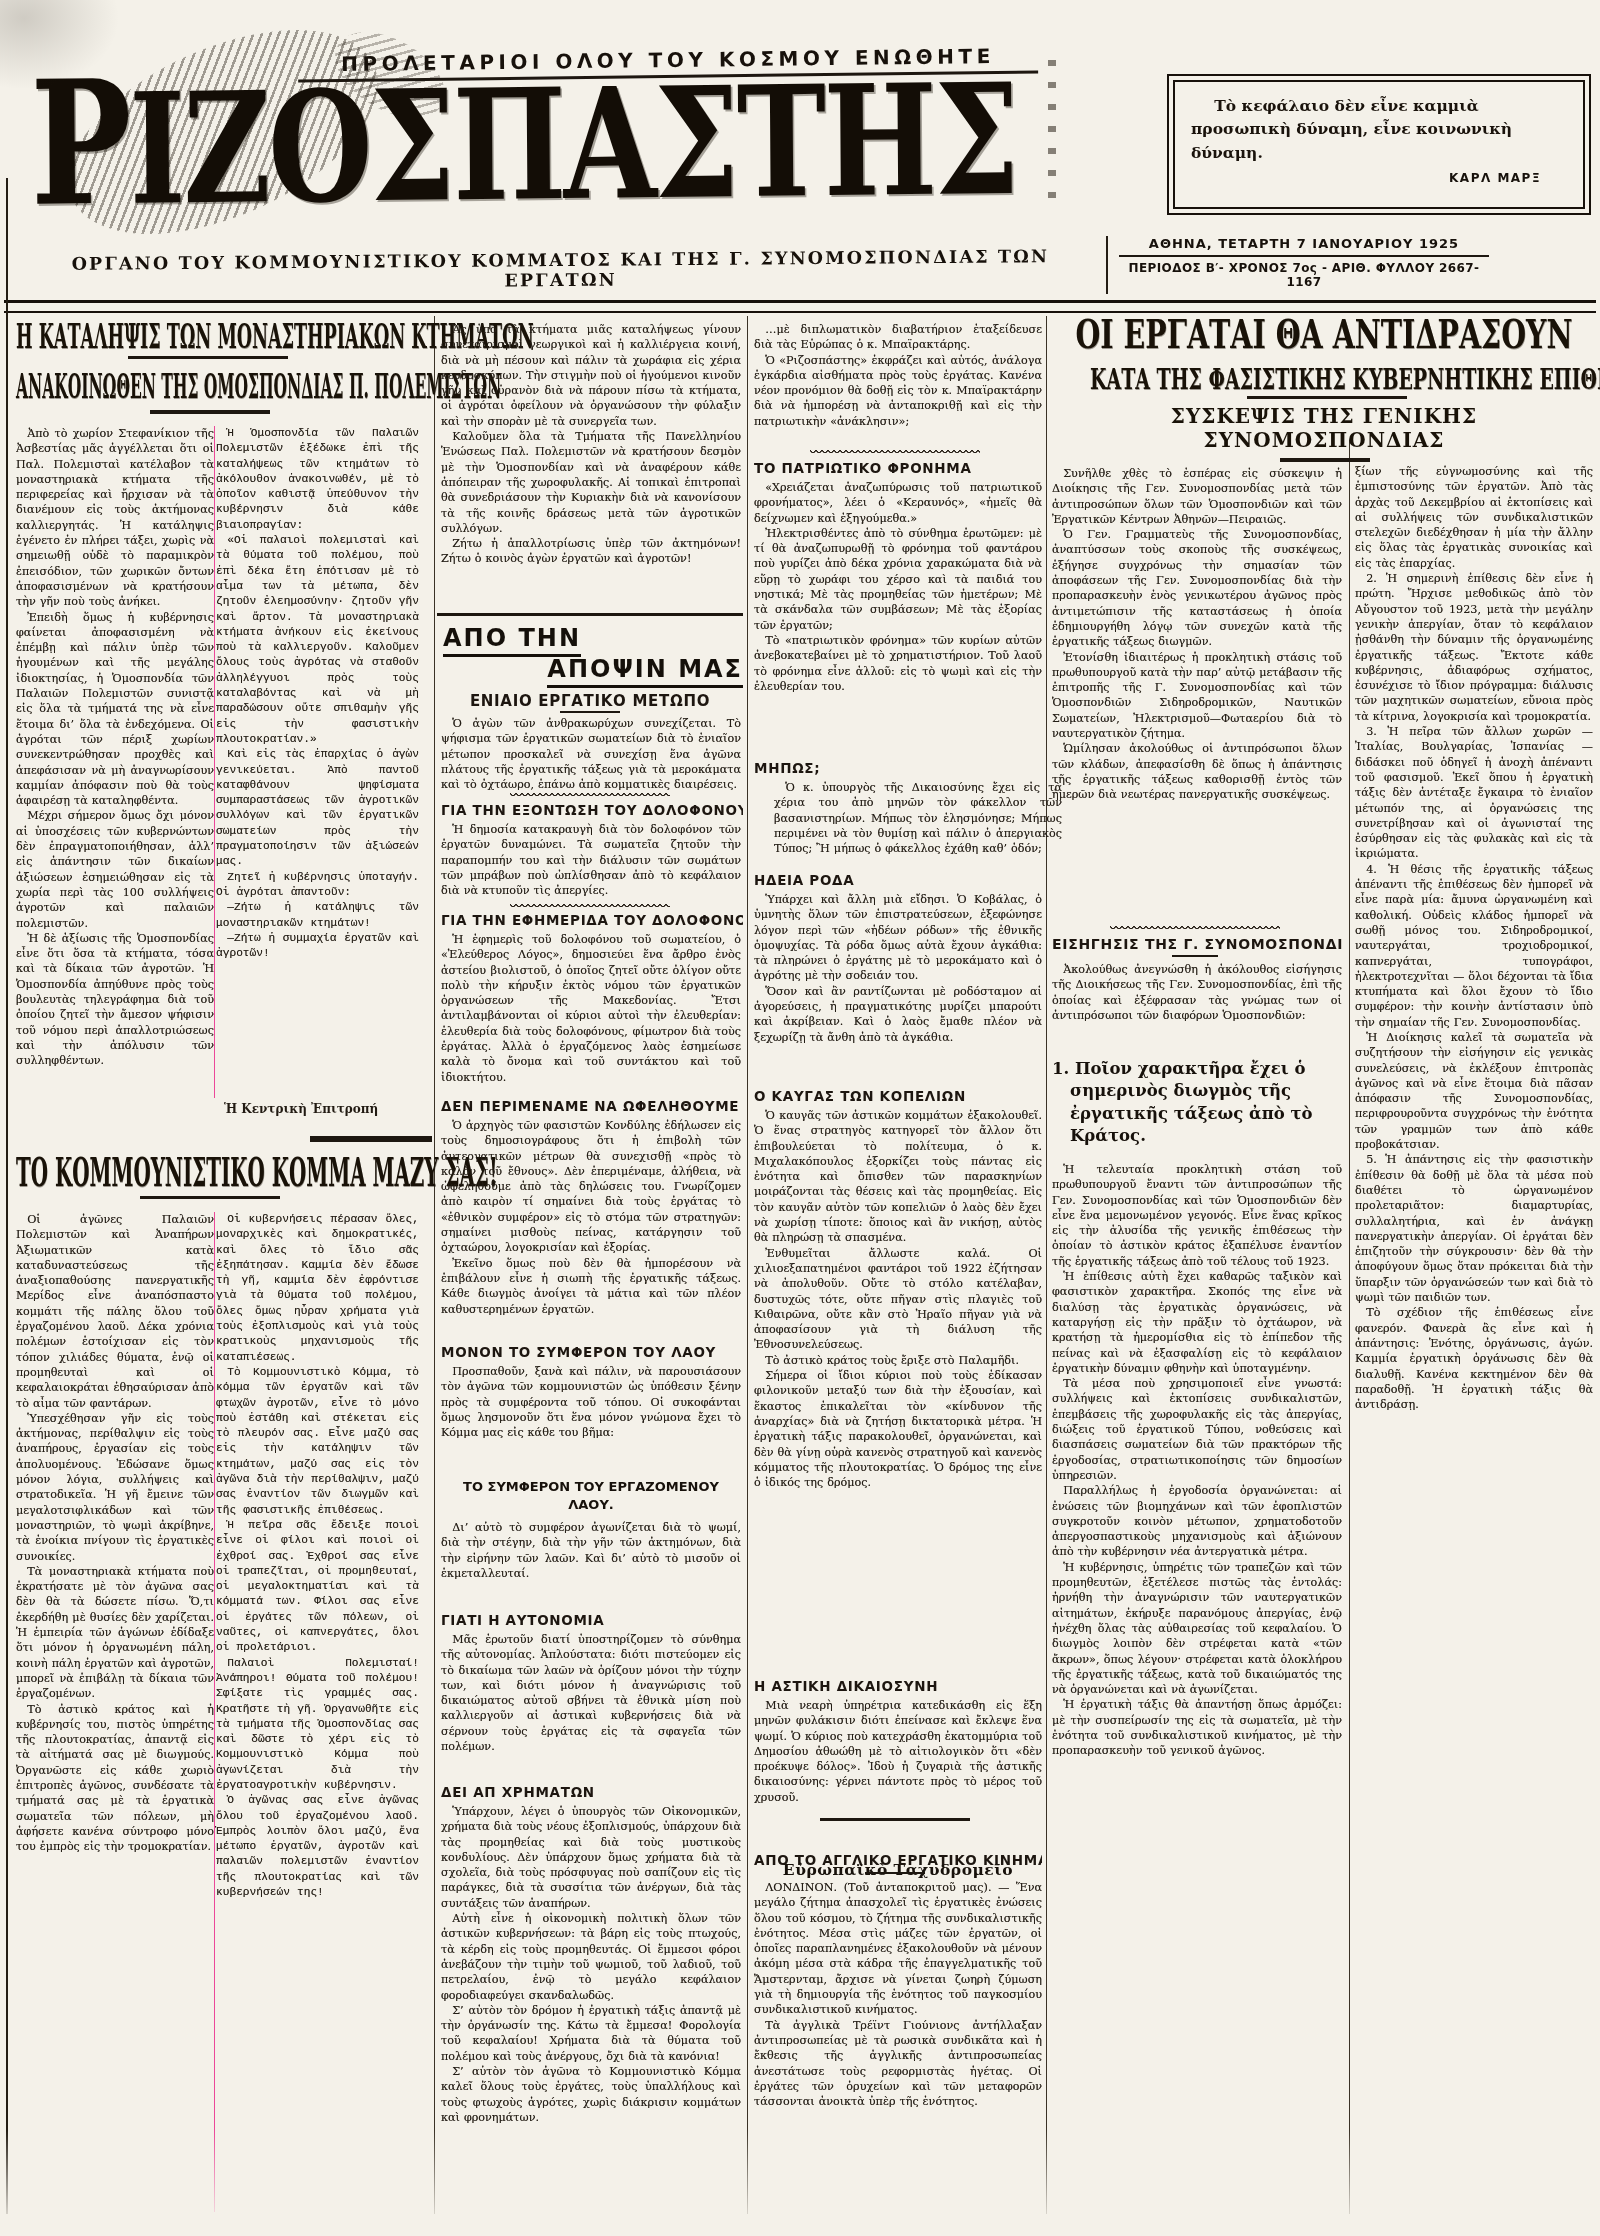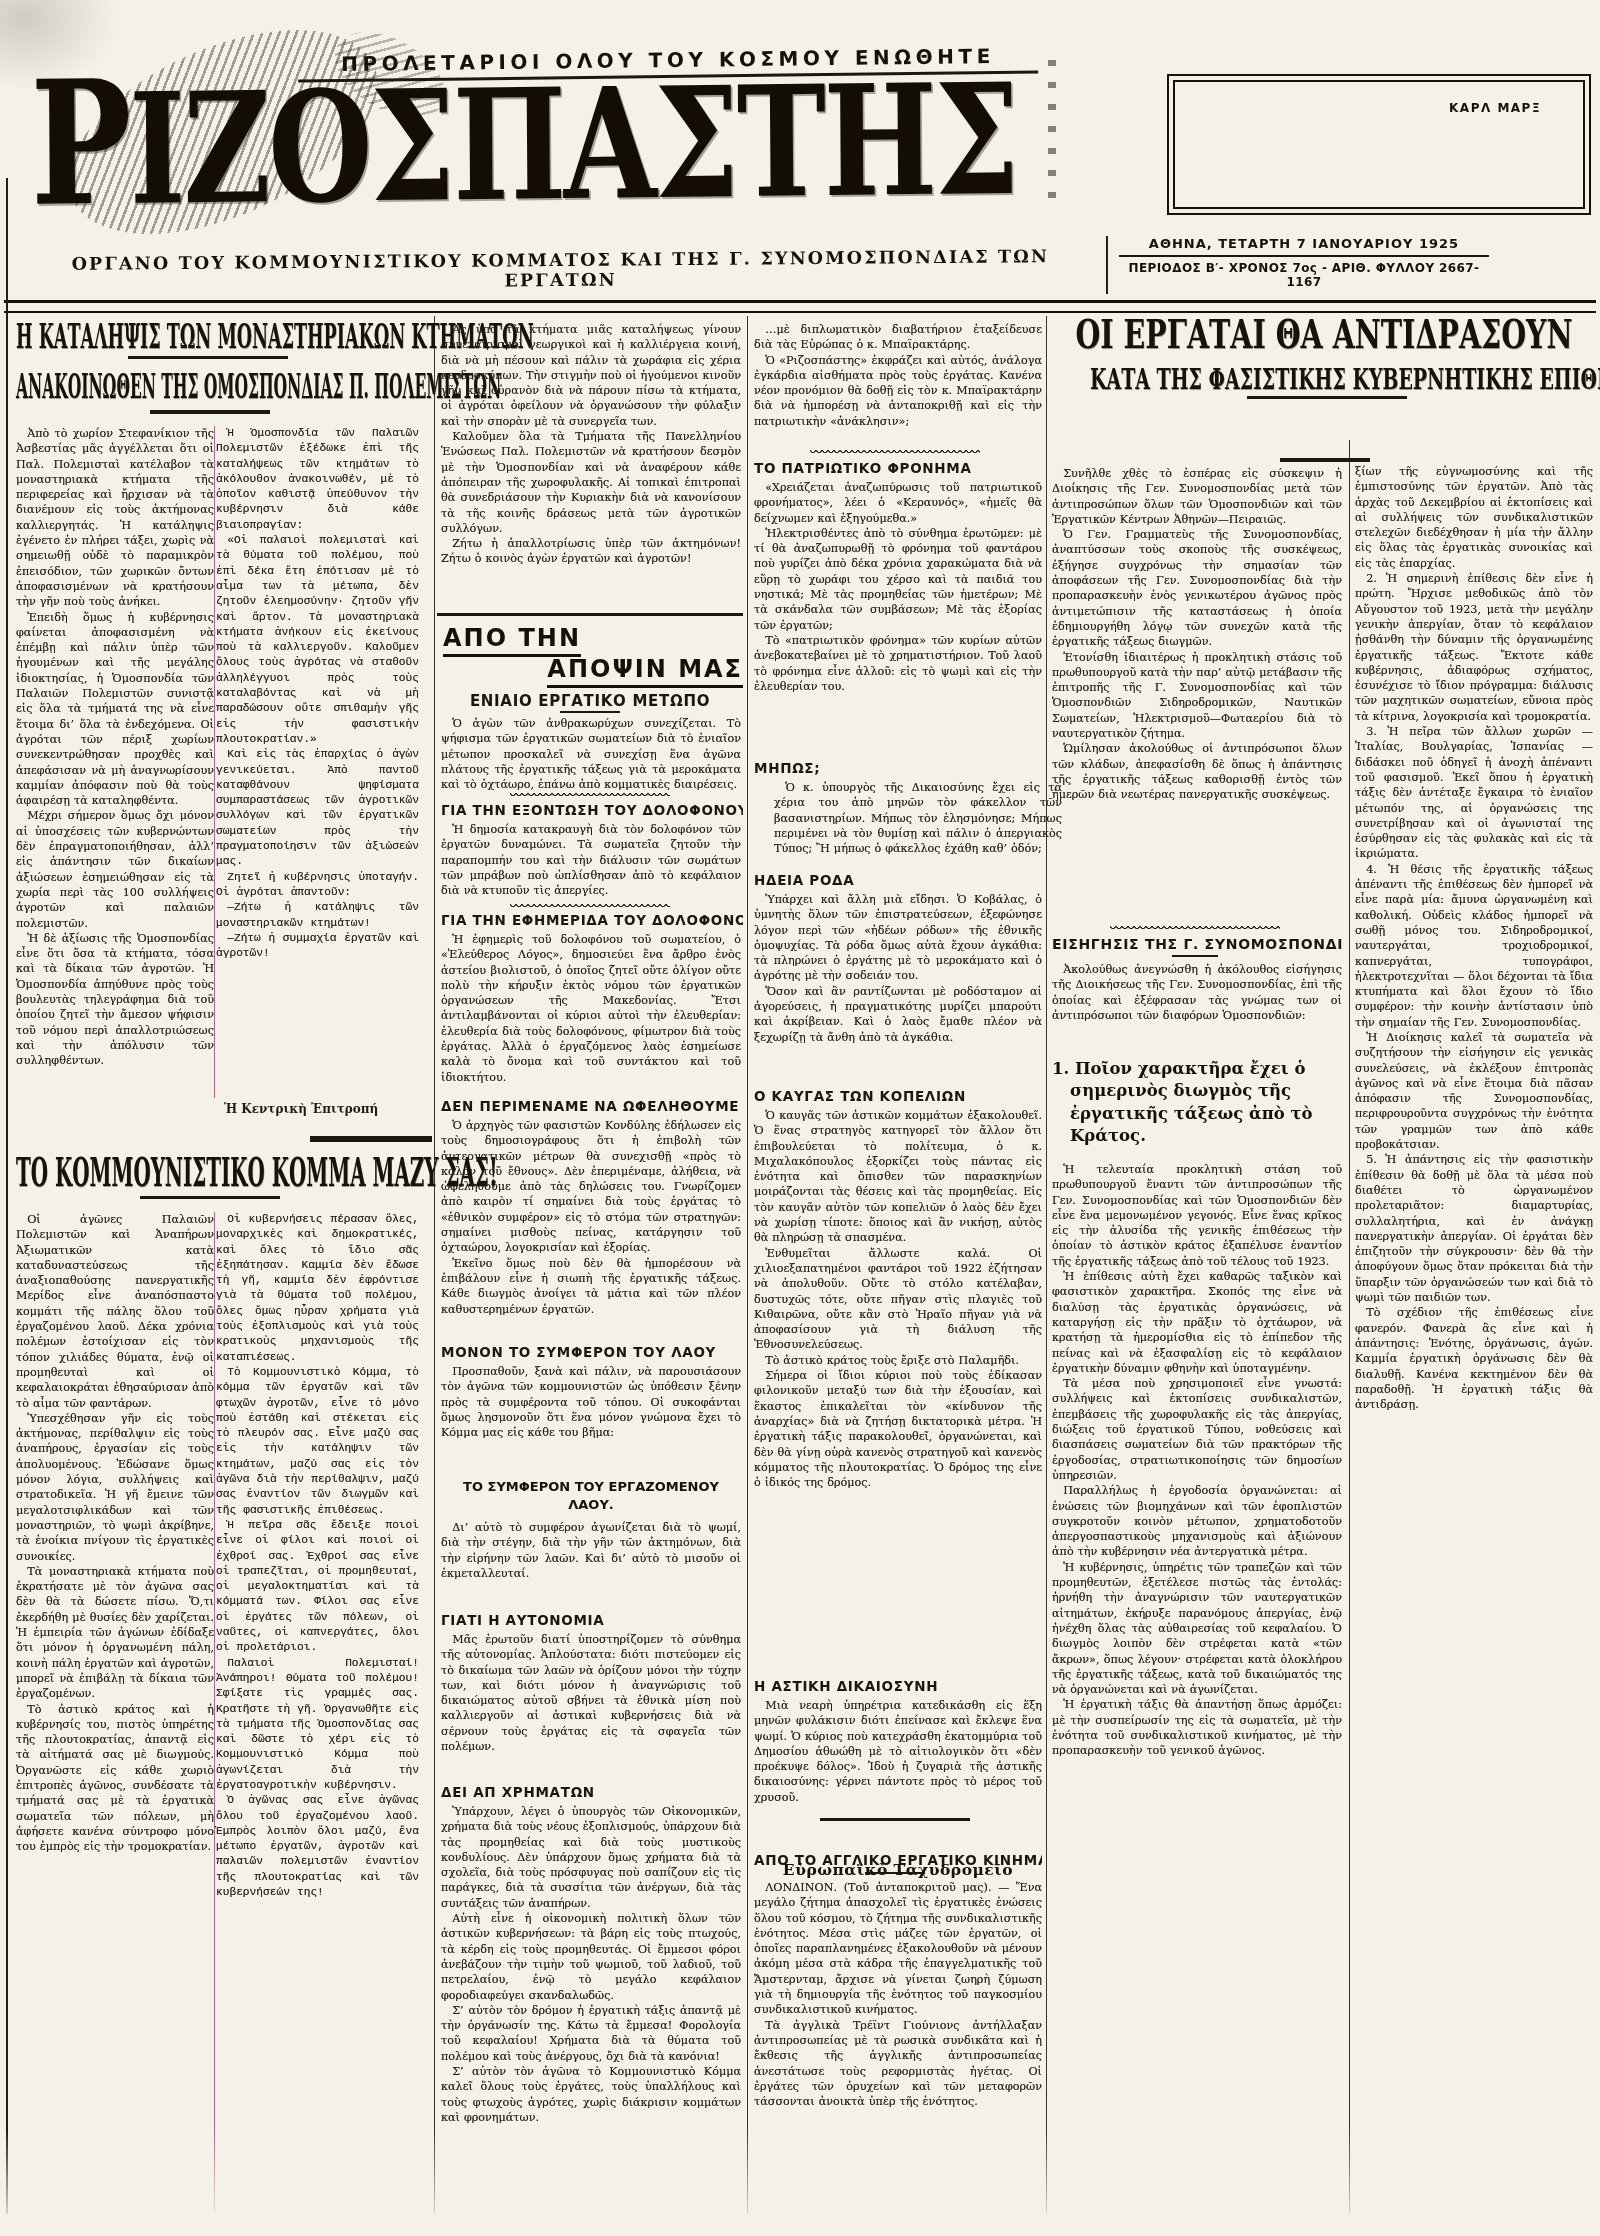--- a/index.html
+++ b/index.html
@@ -42,20 +42,21 @@
 <div class="ornament" style="left:330px; top:40px; width:120px; height:70px; transform:rotate(30deg); opacity:.3;"></div>
 
 <div class="abs" style="left:298px; top:48px; width:740px; text-align:center; font-family:'DejaVu Sans',sans-serif; font-weight:bold; font-size:20px; letter-spacing:4.5px; border-bottom:3px solid #1d1710; padding-bottom:3px; transform:rotate(-0.7deg); color:#17110b;">ΠΡΟΛΕΤΑΡΙΟΙ ΟΛΟΥ ΤΟΥ ΚΟΣΜΟΥ ΕΝΩΘΗΤΕ</div>
 
 <div class="abs" style="left:30px; top:58px; font-family:'DejaVu Serif',serif; font-weight:bold; font-size:150px; line-height:1; letter-spacing:-3px; white-space:nowrap; transform:scale(0.80,1.02) rotate(-0.5deg); transform-origin:left top; color:#130d06; text-shadow:2px 2px 0 rgba(19,13,6,.35);">
   <span style="font-size:1.12em;">Ρ</span><span>ΙΖΟΣΠΑΣΤΗΣ</span>
 </div>
 
 <div class="abs" style="left:1167px; top:74px; width:420px; height:137px; border:2px solid #17110b;">
   <div class="abs" style="left:4px; top:4px; right:4px; bottom:4px; border:2px solid #17110b; padding:12px 16px 0 16px; box-sizing:border-box;">
+    <div style="font:bold 15.5px/1.5 'DejaVu Serif',serif; color:#1a130c; text-indent:1.5em;">Τὸ κεφάλαιο δὲν εἶνε καμμιὰ προσωπικὴ δύναμη, εἶνε κοινωνικὴ δύναμη.</div>
     <div style="text-align:right; font:bold 12px 'DejaVu Sans',sans-serif; letter-spacing:1.5px; margin-top:7px; padding-right:26px; color:#17110b;">ΚΑΡΛ ΜΑΡΞ</div>
   </div>
 </div>
 
 <div class="abs" style="left:58px; top:250px; width:1005px; text-align:center; font-family:'DejaVu Serif',serif; font-weight:bold; font-size:17.5px; letter-spacing:2.2px; transform:rotate(-0.45deg); color:#17110b;">ΟΡΓΑΝΟ ΤΟΥ ΚΟΜΜΟΥΝΙΣΤΙΚΟΥ ΚΟΜΜΑΤΟΣ ΚΑΙ ΤΗΣ Γ. ΣΥΝΟΜΟΣΠΟΝΔΙΑΣ ΤΩΝ ΕΡΓΑΤΩΝ</div>
 
 <div class="vr" style="left:1106px; top:236px; height:58px; width:2px; background:#241d14;"></div>
 
 <div class="abs" style="left:1113px; top:236px; width:382px;">
   <div style="text-align:center; font:bold 13px 'DejaVu Sans',sans-serif; letter-spacing:1px; color:#17110b;">ΑΘΗΝΑ, ΤΕΤΑΡΤΗ 7 ΙΑΝΟΥΑΡΙΟΥ 1925</div>
@@ -173,20 +174,21 @@
 <div class="abs" style="left:754px; top:1824px; width:288px; text-align:center; font:bold 15.5px 'DejaVu Serif',serif; letter-spacing:.5px; color:#17110b;margin-top:36px;">Εὐρωπαϊκὸ Ταχυδρομεῖο</div>
 <div class="sh shc" style="left:754px; top:1852px; width:288px;">ΑΠΟ ΤΟ ΑΓΓΛΙΚΟ ΕΡΓΑΤΙΚΟ ΚΙΝΗΜΑ</div>
 <div class="rule" style="left:865px; top:1872px; width:60px; height:2px;"></div>
 <div class="bt" style="left:754px; top:1880px; width:288px; height:332px;"> ΛΟΝΔΙΝΟΝ. (Τοῦ ἀνταποκριτοῦ μας). — Ἕνα μεγάλο ζήτημα ἀπασχολεῖ τὶς ἐργατικὲς ἑνώσεις ὅλου τοῦ κόσμου, τὸ ζήτημα τῆς συνδικαλιστικῆς ἑνότητος. Μέσα στὶς μάζες τῶν ἐργατῶν, οἱ ὁποῖες παραπλανημένες ἐξακολουθοῦν νὰ μένουν ἀκόμη μέσα στὰ κάδρα τῆς ἐπαγγελματικῆς τοῦ Ἄμστερνταμ, ἄρχισε νὰ γίνεται ζωηρὴ ζύμωση γιὰ τὴ δημιουργία τῆς ἑνότητος τοῦ παγκοσμίου συνδικαλιστικοῦ κινήματος.
  Τὰ ἀγγλικὰ Τρέϊντ Γιούνιονς ἀντήλλαξαν ἀντιπροσωπείας μὲ τὰ ρωσικὰ συνδικᾶτα καὶ ἡ ἔκθεσις τῆς ἀγγλικῆς ἀντιπροσωπείας ἀνεστάτωσε τοὺς ρεφορμιστὰς ἡγέτας. Οἱ ἐργάτες τῶν ὀρυχείων καὶ τῶν μεταφορῶν τάσσονται ἀνοικτὰ ὑπὲρ τῆς ἑνότητος.</div>
 
 <div class="abs" style="left:1052px; top:312px; width:544px;">
   <div class="hl hlc" style="position:relative; font-size:31px; transform:scale(0.92,1.25); white-space:nowrap;">ΟΙ ΕΡΓΑΤΑΙ ΘΑ ΑΝΤΙΔΡΑΣΟΥΝ</div>
   <div class="hl hlc" style="position:relative; font-size:22px; margin-top:14px; transform:scale(0.86,1.3); white-space:nowrap;">ΚΑΤΑ ΤΗΣ ΦΑΣΙΣΤΙΚΗΣ ΚΥΒΕΡΝΗΤΙΚΗΣ ΕΠΙΘΕΣΕΩΣ</div>
   <div class="rule" style="left:195px; top:84px; width:160px; height:3px;"></div>
+  <div style="position:relative; margin-top:16px; text-align:center; font:bold 20px 'DejaVu Serif',serif; letter-spacing:1px; color:#191208;">ΣΥΣΚΕΨΙΣ ΤΗΣ ΓΕΝΙΚΗΣ ΣΥΝΟΜΟΣΠΟΝΔΙΑΣ</div>
   <div class="rule" style="left:228px; top:146px; width:90px; height:4px;"></div>
 </div>
 
 <div class="bt" style="left:1052px; top:466px; width:290px; height:458px;"> Συνῆλθε χθὲς τὸ ἑσπέρας εἰς σύσκεψιν ἡ Διοίκησις τῆς Γεν. Συνομοσπονδίας μετὰ τῶν ἀντιπροσώπων ὅλ­ων τῶν Ὁμοσπονδιῶν καὶ τῶν Ἐργατικῶν Κέντρων Ἀθηνῶν—Πειραιῶς.
  Ὁ Γεν. Γραμματεὺς τῆς Συνομοσπονδίας, ἀναπτύσσων τοὺς σκοποὺς τῆς συσκέψεως, ἐξήγησε συγχρόνως τὴν σημασίαν τῶν ἀποφάσεων τῆς Γεν. Συνομοσπονδίας διὰ τὴν προπαρασκευὴν ἑνὸς γενικωτέρου ἀγῶνος πρὸς ἀντιμετώπισιν τῆς καταστάσεως ἡ ὁποία ἐδημιουργήθη λόγῳ τῶν συνεχῶν κατὰ τῆς ἐργατικῆς τάξεως διωγμῶν.
  Ἐτονίσθη ἰδιαιτέρως ἡ προκλητικὴ στάσις τοῦ πρωθυπουργοῦ κατὰ τὴν παρ’ αὐτῷ μετάβασιν τῆς ἐπιτροπῆς τῆς Γ. Συνομοσπονδίας καὶ τῶν Ὁμοσπονδιῶν Σιδηροδρομικῶν, Ναυτικῶν Σωματείων, Ἠλεκτρισμοῦ—Φωταερίου διὰ τὸ ναυτεργατικὸν ζήτημα.
  Ὡμίλησαν ἀκολούθως οἱ ἀντιπρόσωποι ὅλων τῶν κλάδων, ἀπεφασίσθη δὲ ὅπως ἡ ἀπάντησις τῆς ἐργατικῆς τάξεως καθορισθῇ ἐντὸς τῶν ἡμερῶν διὰ νεωτέρας πανεργατικῆς συσκέψεως.</div>
 
 <div class="wavy" style="left:1110px; top:926px; width:170px;"></div>
 <div class="sh shc" style="left:1052px; top:936px; width:290px; font-size:14px;">ΕΙΣΗΓΗΣΙΣ ΤΗΣ Γ. ΣΥΝΟΜΟΣΠΟΝΔΙΑΣ</div>

